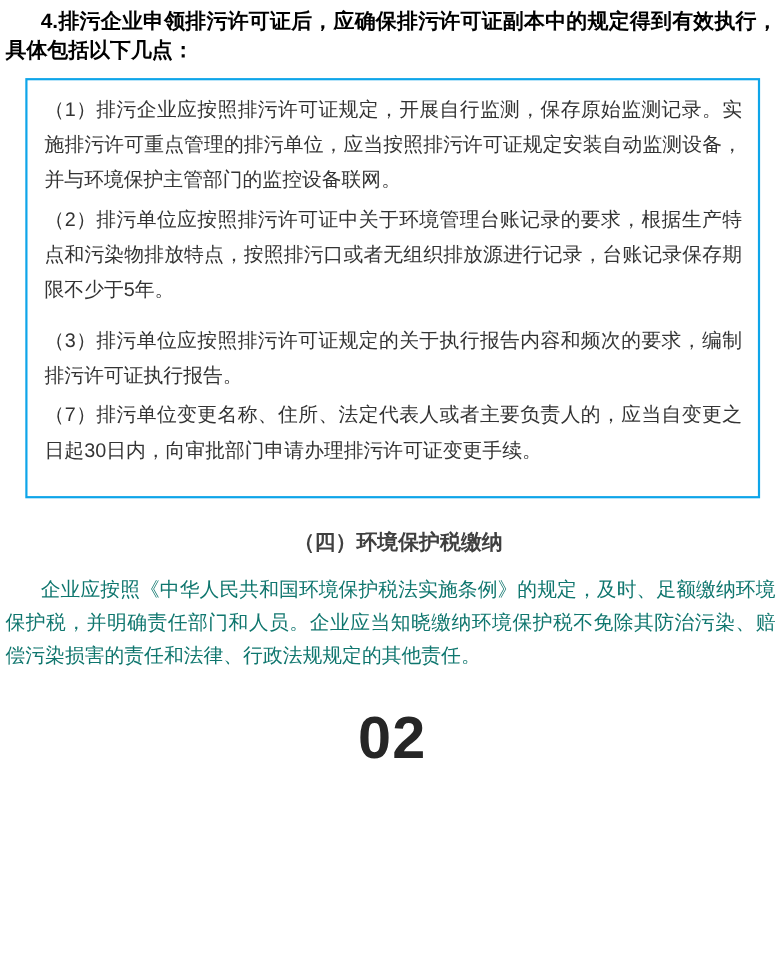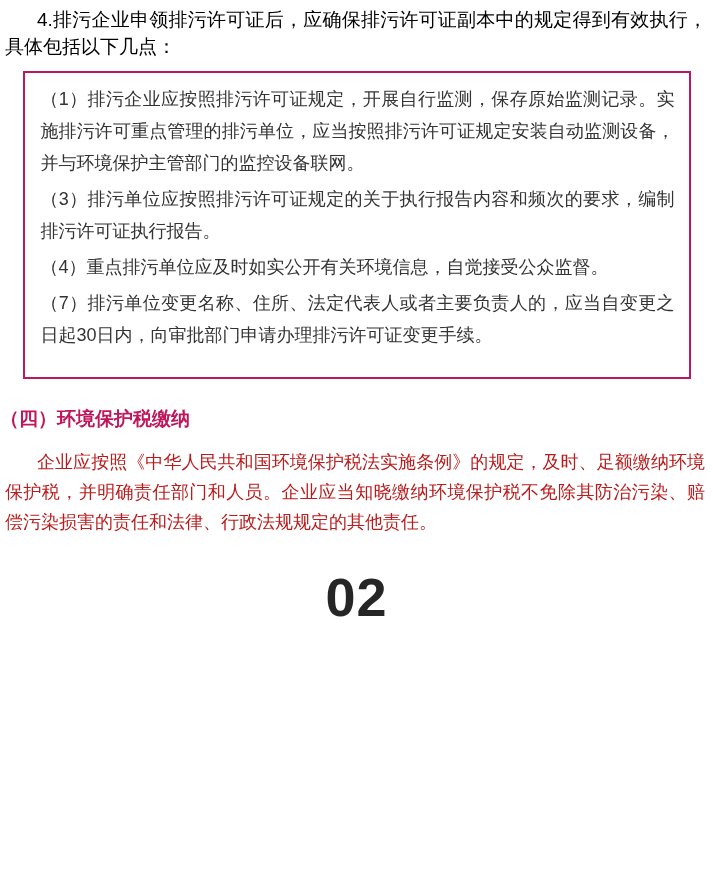--- a/index.html
+++ b/index.html
@@ -13,59 +13,60 @@
   }
   .page {
     width: 713px;
     height: 874px;
     background: #ffffff;
     position: relative;
   }
   .intro-heading {
     margin: 6px 6px 0 5px;
     font-size: 19px;
-    font-weight: normal;
+    font-weight: bold;
     color: #000000;
     line-height: 27px;
     text-indent: 32px;
     text-align: justify;
   }
   .points-box {
     width: 668px;
     margin: 11px auto 0 auto;
-    border: 2px solid #be185d;
+    border: 2px solid #0ea5e9;
     padding: 10px 14px 12px 16px;
     background: #ffffff;
   }
   .point {
     font-size: 18px;
     font-weight: normal;
     color: #333333;
     line-height: 32px;
     text-align: justify;
     margin: 0 0 4px 0;
   }
   .point.gap-after {
     margin-bottom: 14px;
   }
   .point:last-child {
     margin-bottom: 14px;
   }
   .section-heading {
     margin-top: 27px;
-    text-align: left;
+    text-align: center;
     font-size: 19px;
     font-weight: bold;
-    color: #be185d;
+    color: #404040;
+    margin-left: 11px;
   }
   .tax-paragraph {
     margin: 15px 8px 0 5px;
     font-size: 18px;
     font-weight: normal;
-    color: #b91c1c;
+    color: #0f766e;
     line-height: 30px;
     text-indent: 32px;
     text-align: justify;
   }
   .chapter-number {
     margin-top: 32px;
     text-align: center;
     font-size: 54px;
     font-weight: bold;
     color: #262626;
@@ -75,22 +76,22 @@
 </style>
 </head>
 <body>
 
 <div class="page">
 
   <div class="intro-heading">4.排污企业申领排污许可证后，应确保排污许可证副本中的规定得到有效执行，具体包括以下几点：</div>
 
   <div class="points-box">
     <p class="point">（1）排污企业应按照排污许可证规定，开展自行监测，保存原始监测记录。实施排污许可重点管理的排污单位，应当按照排污许可证规定安装自动监测设备，并与环境保护主管部门的监控设备联网。</p>
+    <p class="point gap-after">（2）排污单位应按照排污许可证中关于环境管理台账记录的要求，根据生产特点和污染物排放特点，按照排污口或者无组织排放源进行记录，台账记录保存期限不少于5年。</p>
     <p class="point">（3）排污单位应按照排污许可证规定的关于执行报告内容和频次的要求，编制排污许可证执行报告。</p>
-    <p class="point">（4）重点排污单位应及时如实公开有关环境信息，自觉接受公众监督。</p>
     <p class="point">（7）排污单位变更名称、住所、法定代表人或者主要负责人的，应当自变更之日起30日内，向审批部门申请办理排污许可证变更手续。</p>
   </div>
 
   <div class="section-heading">（四）环境保护税缴纳</div>
 
   <div class="tax-paragraph">企业应按照《中华人民共和国环境保护税法实施条例》的规定，及时、足额缴纳环境保护税，并明确责任部门和人员。企业应当知晓缴纳环境保护税不免除其防治污染、赔偿污染损害的责任和法律、行政法规规定的其他责任。</div>
 
   <div class="chapter-number">02</div>
 
 </div>

